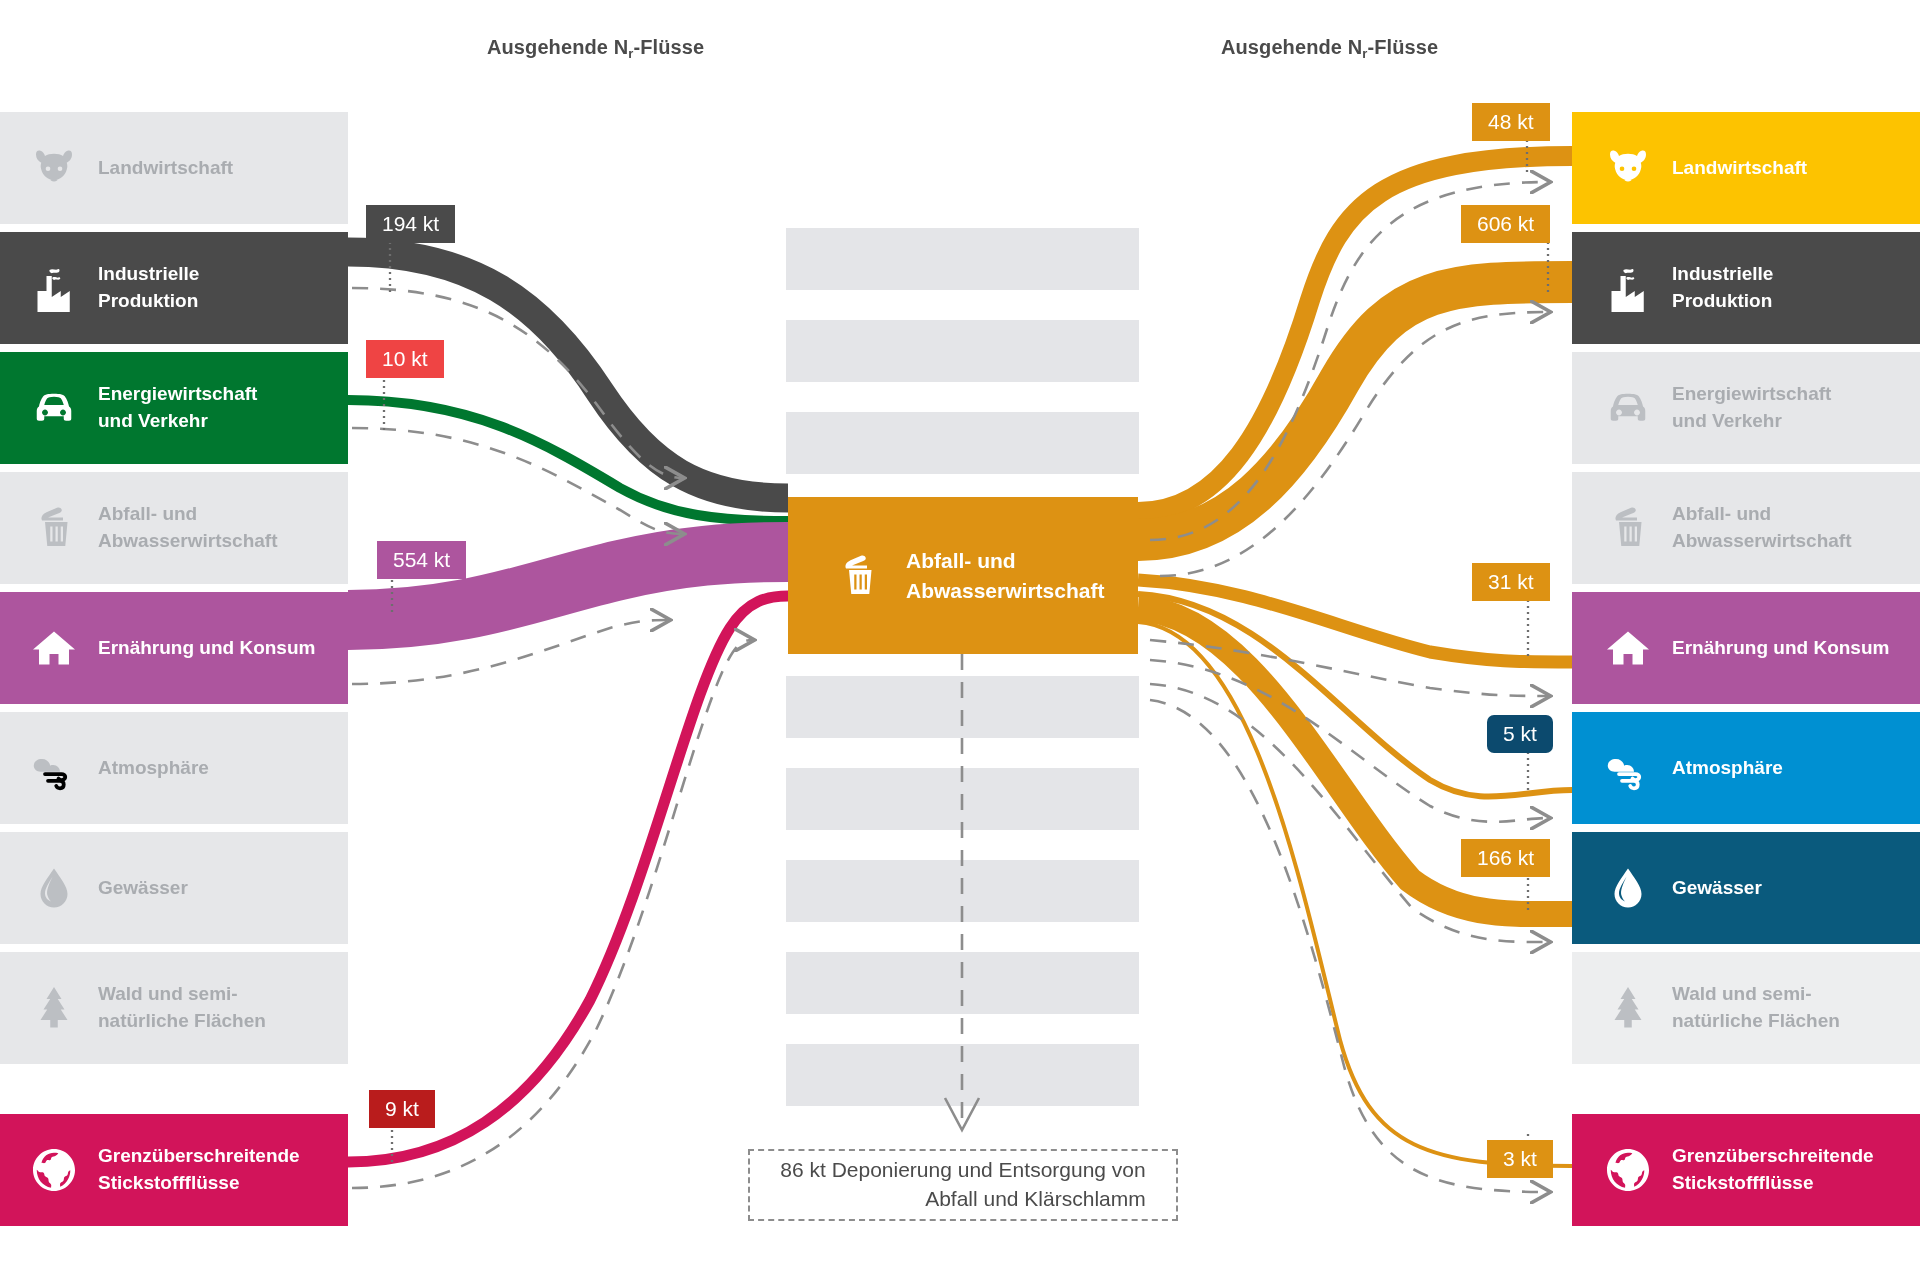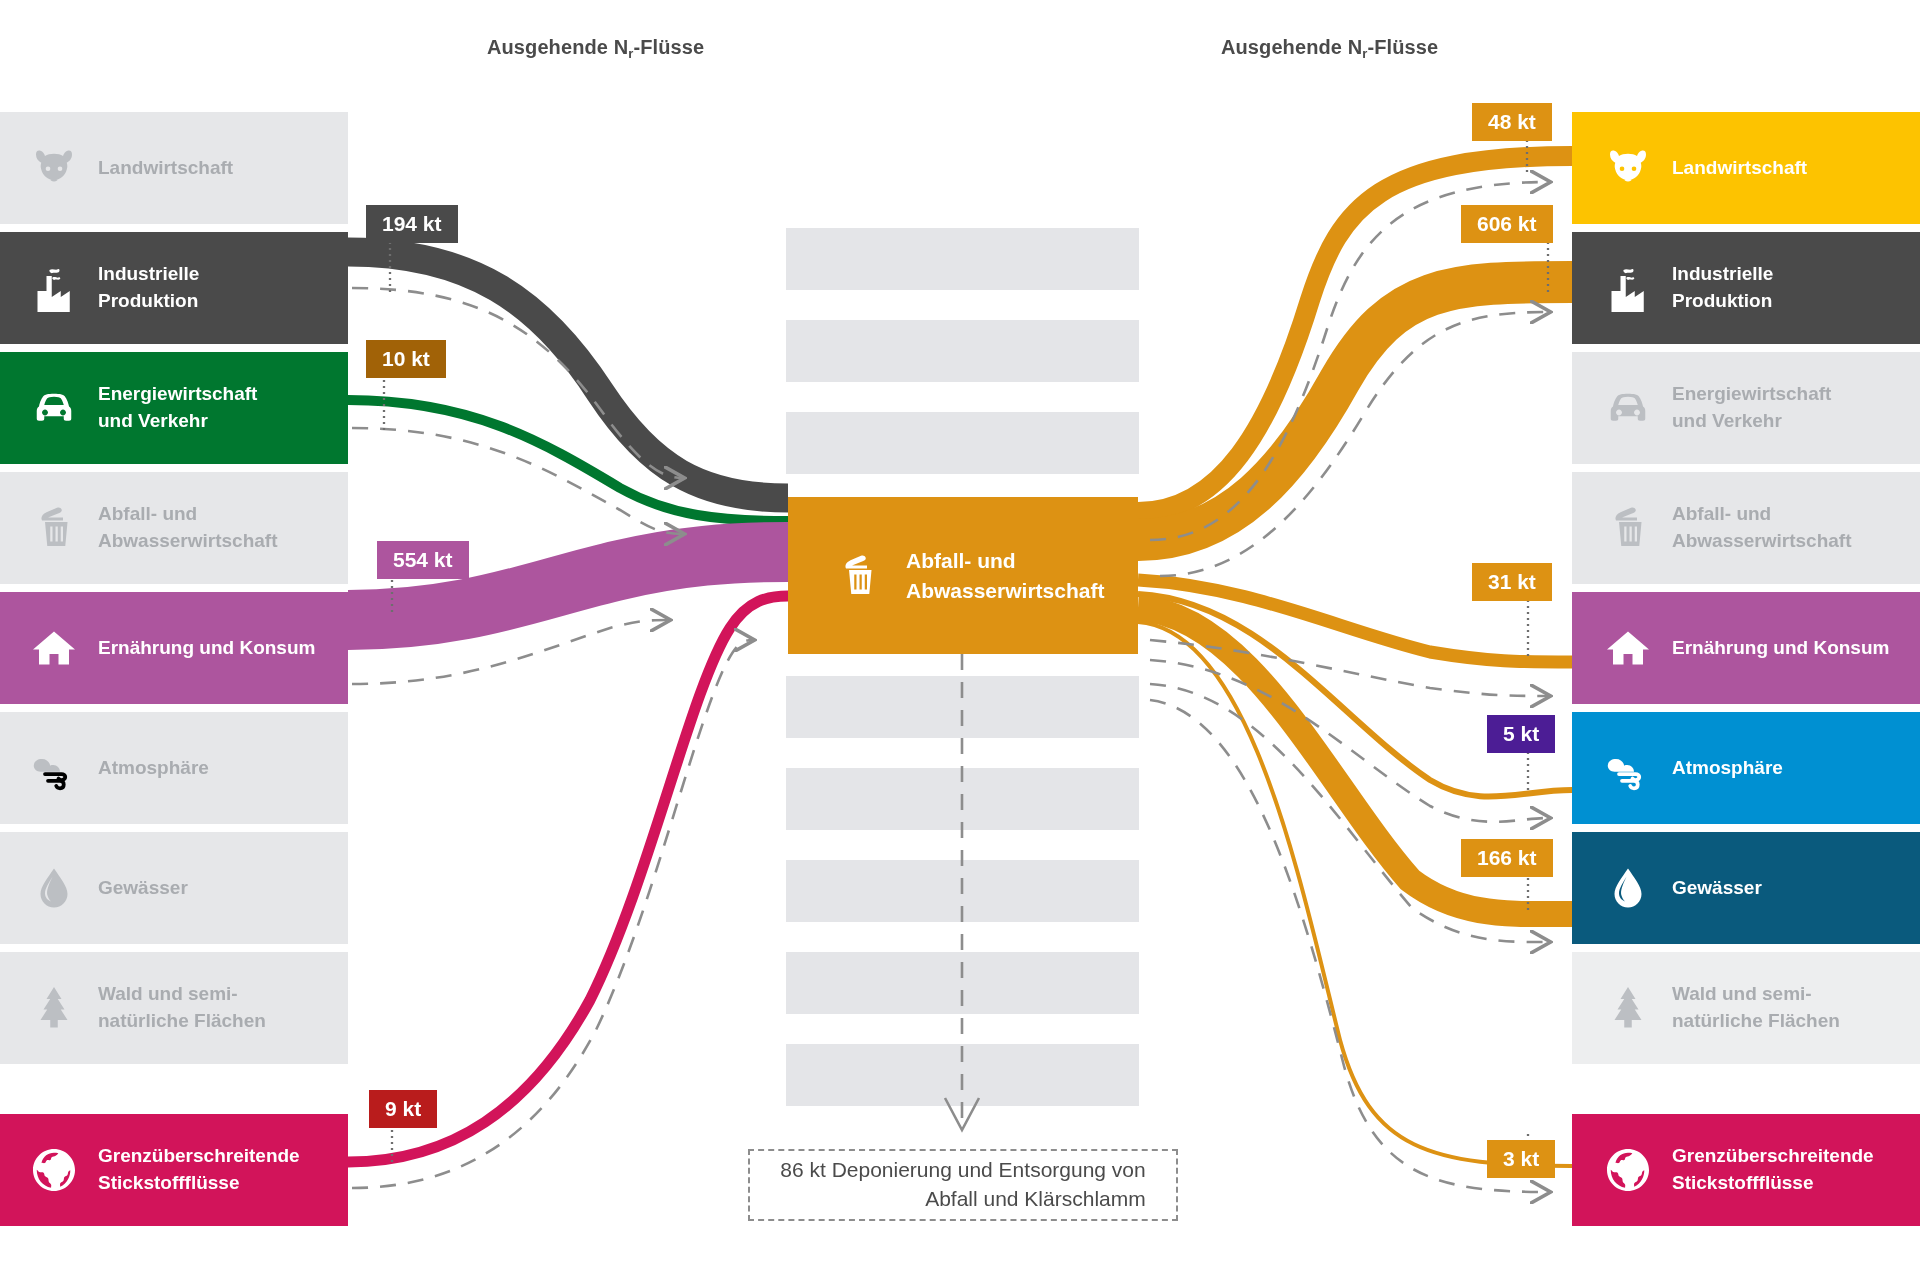--- a/index.html
+++ b/index.html
@@ -68,21 +68,21 @@
   }
 
   
   .ghost-bar { position: absolute; background: #e4e5e8; }
 
   
   .badge {
     position: absolute;
     color: #ffffff;
     font-size: 21px;
-    font-weight: 700;
+    font-weight: 400;
     padding: 8px 16px 9px 16px;
     white-space: nowrap;
     line-height: 1;
   }
 
   
   #loss-note {
     position: absolute;
     border: 2px dashed #8d8d8d;
     background: #fff;
@@ -369,27 +369,27 @@
           <rect x="27" y="30" width="3" height="20" fill="#dd9213"></rect>
           <rect x="34" y="30" width="3" height="20" fill="#dd9213"></rect>
           <rect x="41" y="30" width="3" height="20" fill="#dd9213"></rect>
         </svg>
     </span>
     <span class="lbl">Abfall- und
 Abwasserwirtschaft</span>
   </div>
 
   <div class="badge" style="left:366px; top:205px; background:#4A4A4A;">194 kt</div>
-  <div class="badge" style="left:366px; top:340px; background:#a16207;">10 kt</div>
+  <div class="badge" style="left:366px; top:340px; background:#ef4444;">10 kt</div>
   <div class="badge" style="left:377px; top:541px; background:#AD559E;">554 kt</div>
   <div class="badge" style="left:369px; top:1090px; background:#b91c1c;">9 kt</div>
 
   <div class="badge" style="left:1472px; top:103px; background:#DD9213;">48 kt</div>
   <div class="badge" style="left:1461px; top:205px; background:#DD9213;">606 kt</div>
   <div class="badge" style="left:1472px; top:563px; background:#DD9213;">31 kt</div>
-  <div class="badge" style="left:1487px; top:715px; background:#4c1d95;">5 kt</div>
+  <div class="badge" style="left:1487px; top:715px; background:#0c4a6e;border-radius:7px;">5 kt</div>
   <div class="badge" style="left:1461px; top:839px; background:#DD9213;">166 kt</div>
   <div class="badge" style="left:1487px; top:1095px; background:#DD9213;margin-top:45px;">3 kt</div>
 
   <div id="loss-note" style="left:748px; top:1149px; width:430px; height:72px; white-space:pre-line;">86 kt Deponierung und Entsorgung von
 Abfall und Klärschlamm</div>
 
 </div>
 
 </body></html>

